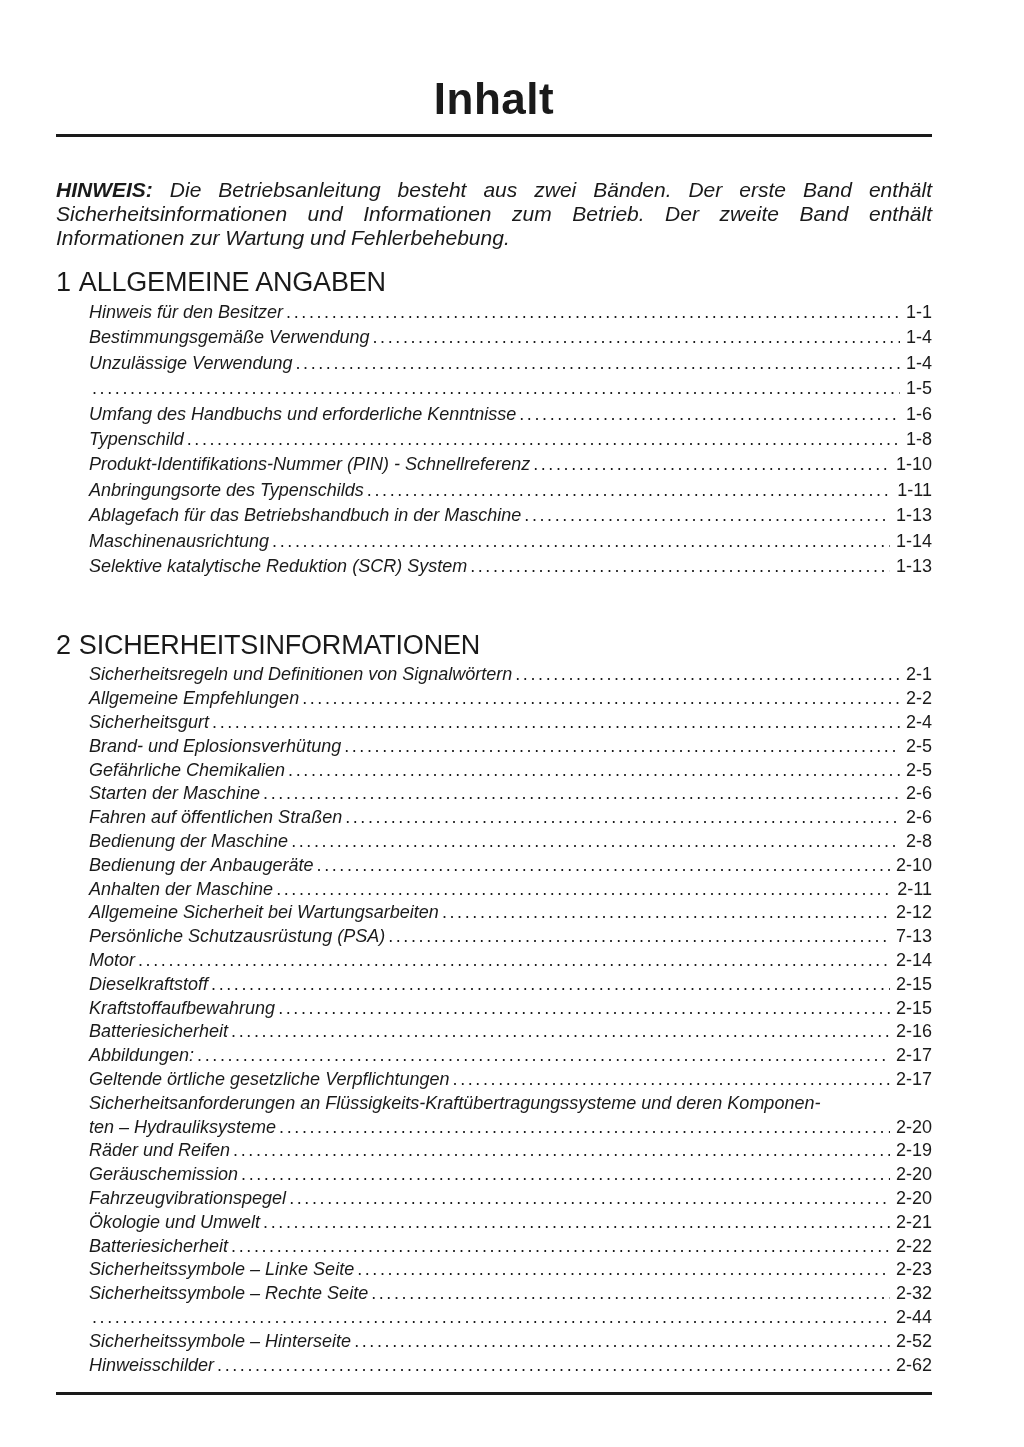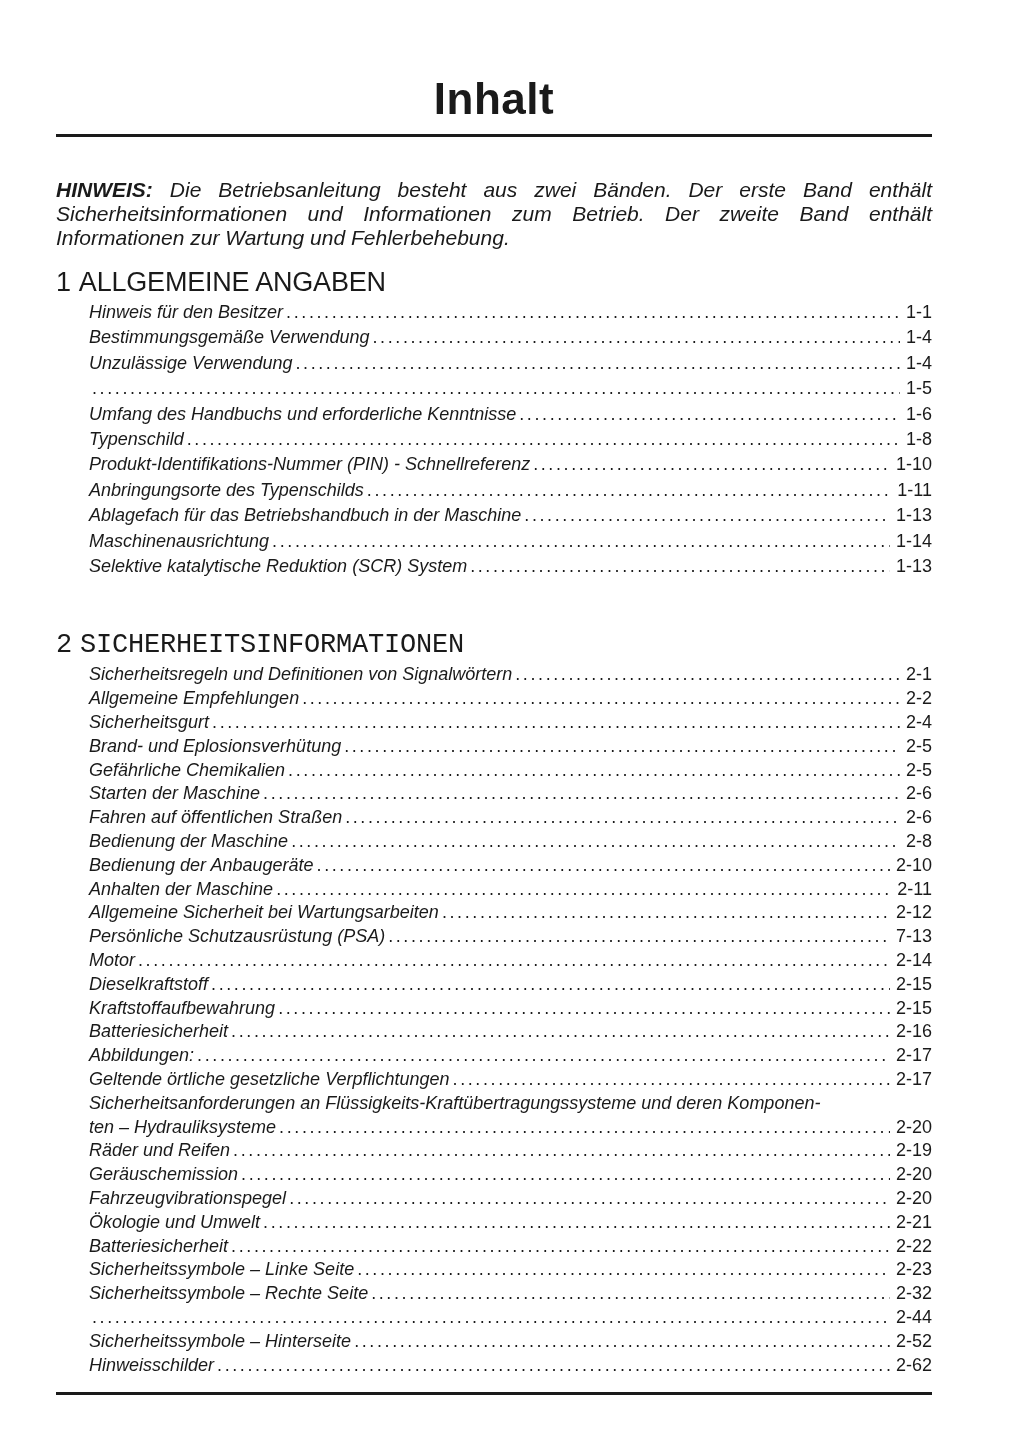--- a/index.html
+++ b/index.html
@@ -54,21 +54,20 @@
   
   .section-heading{
     margin:14px 0 0 0;
     font-weight:400;
     font-size:27px;
     line-height:36px;
     letter-spacing:-.2px;
   }
   .toc-section + .toc-section .section-heading{
     margin-top:48px;
-    font-family:Liberation Mono, monospace;
   }
   .section-number{margin-right:8px;}
   .entries{margin:0;}
   .toc-row{
     display:flex;
     align-items:baseline;
     padding-left:33px;
     font-size:18px;
     line-height:23.8px;
   }

